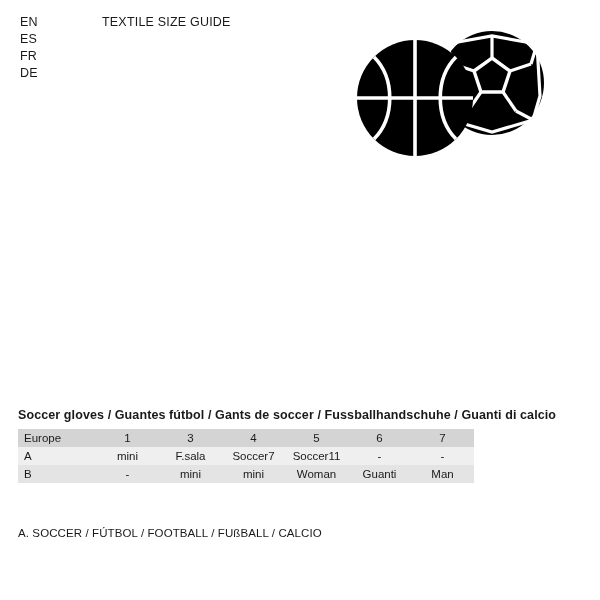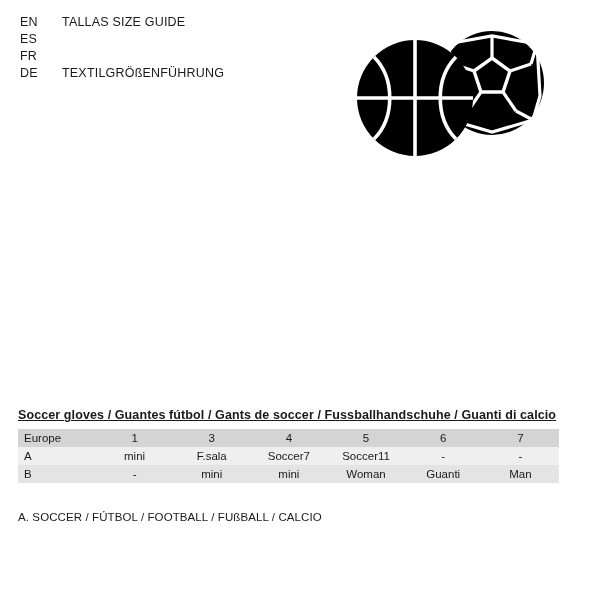--- a/index.html
+++ b/index.html
@@ -21,20 +21,21 @@
     position: absolute;
     top: 14px;
     left: 20px;
     width: 320px;
   }
   .legend-row {
     display: flex;
     align-items: baseline;
     height: 17px;
     line-height: 17px;
+    gap: 40px;
   }
   .legend-code {
     width: 42px;
     font-size: 12.5px;
     letter-spacing: 0.2px;
     color: #1a1a1a;
   }
   .legend-text {
     font-size: 12.5px;
     letter-spacing: 0.2px;
@@ -59,25 +60,24 @@
     top: 408px;
     width: 564px;
   }
   .table-title {
     font-size: 12.5px;
     font-weight: bold;
     letter-spacing: 0.1px;
     color: #1a1a1a;
     margin-bottom: 7px;
     white-space: nowrap;
-    text-decoration: underline;
   }
   table.size-table {
     border-collapse: collapse;
-    width: 541px;
+    width: 456px;
     table-layout: fixed;
   }
   table.size-table td, table.size-table th {
     font-size: 11.5px;
     font-weight: normal;
     color: #1a1a1a;
     height: 16px;
     padding: 1px 0;
     text-align: center;
     vertical-align: middle;
@@ -104,39 +104,39 @@
     left: 18px;
     top: 509px;
     width: 560px;
   }
   .footnote {
     font-size: 11.5px;
     letter-spacing: 0.1px;
     color: #1a1a1a;
     line-height: 16px;
     white-space: nowrap;
+    margin-top: 16px;
   }
 </style>
 </head>
 <body>
 
 <div class="legend">
   <div class="legend-row">
     <span class="legend-code">EN</span>
-    <span class="legend-text">TALLAS SIZE GUIDE</span>
+    <span class="legend-text">TEXTILE SIZE GUIDE</span>
   </div>
   <div class="legend-row">
     <span class="legend-code">ES</span>
   </div>
   <div class="legend-row">
     <span class="legend-code">FR</span>
   </div>
   <div class="legend-row">
     <span class="legend-code">DE</span>
-    <span class="legend-text">TEXTILGRÖßENFÜHRUNG</span>
   </div>
 </div>
 
 <div class="art">
   <svg width="210" height="145" viewBox="0 0 210 145" xmlns="http://www.w3.org/2000/svg" aria-hidden="true">
 
     <g>
       <circle cx="137" cy="57" r="52" fill="#000000"></circle>
 
       <g fill="none" stroke="#ffffff" stroke-width="3.2">

